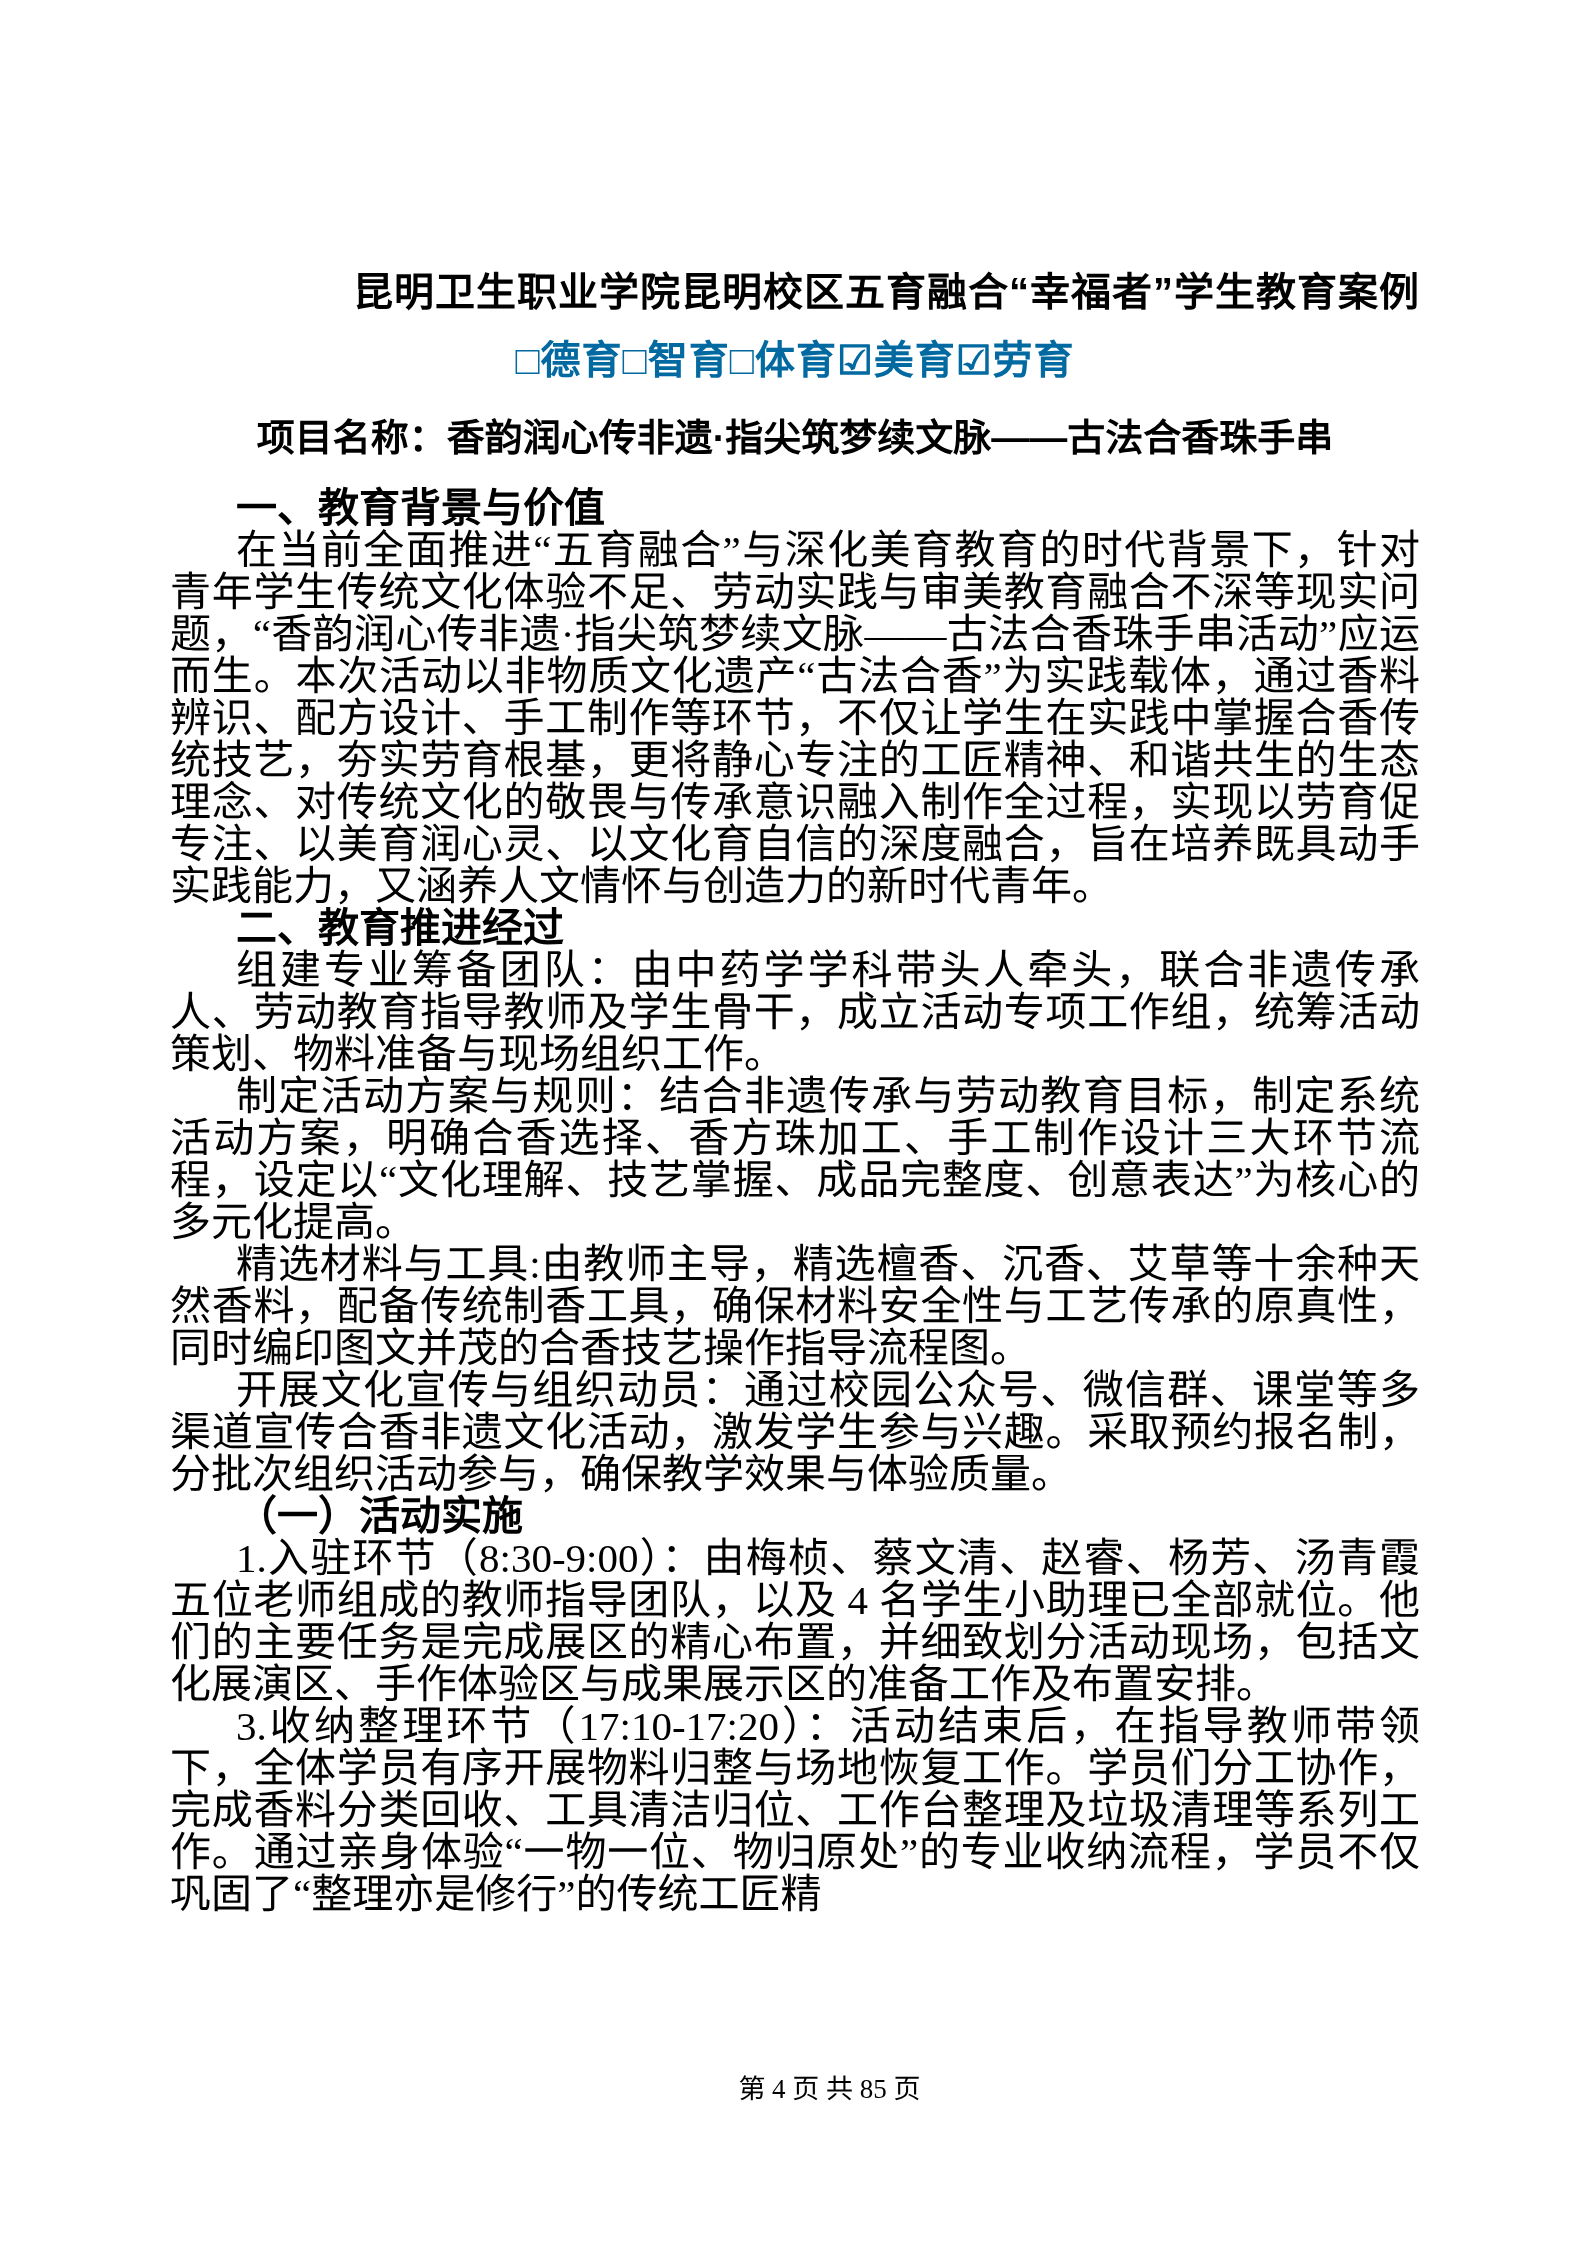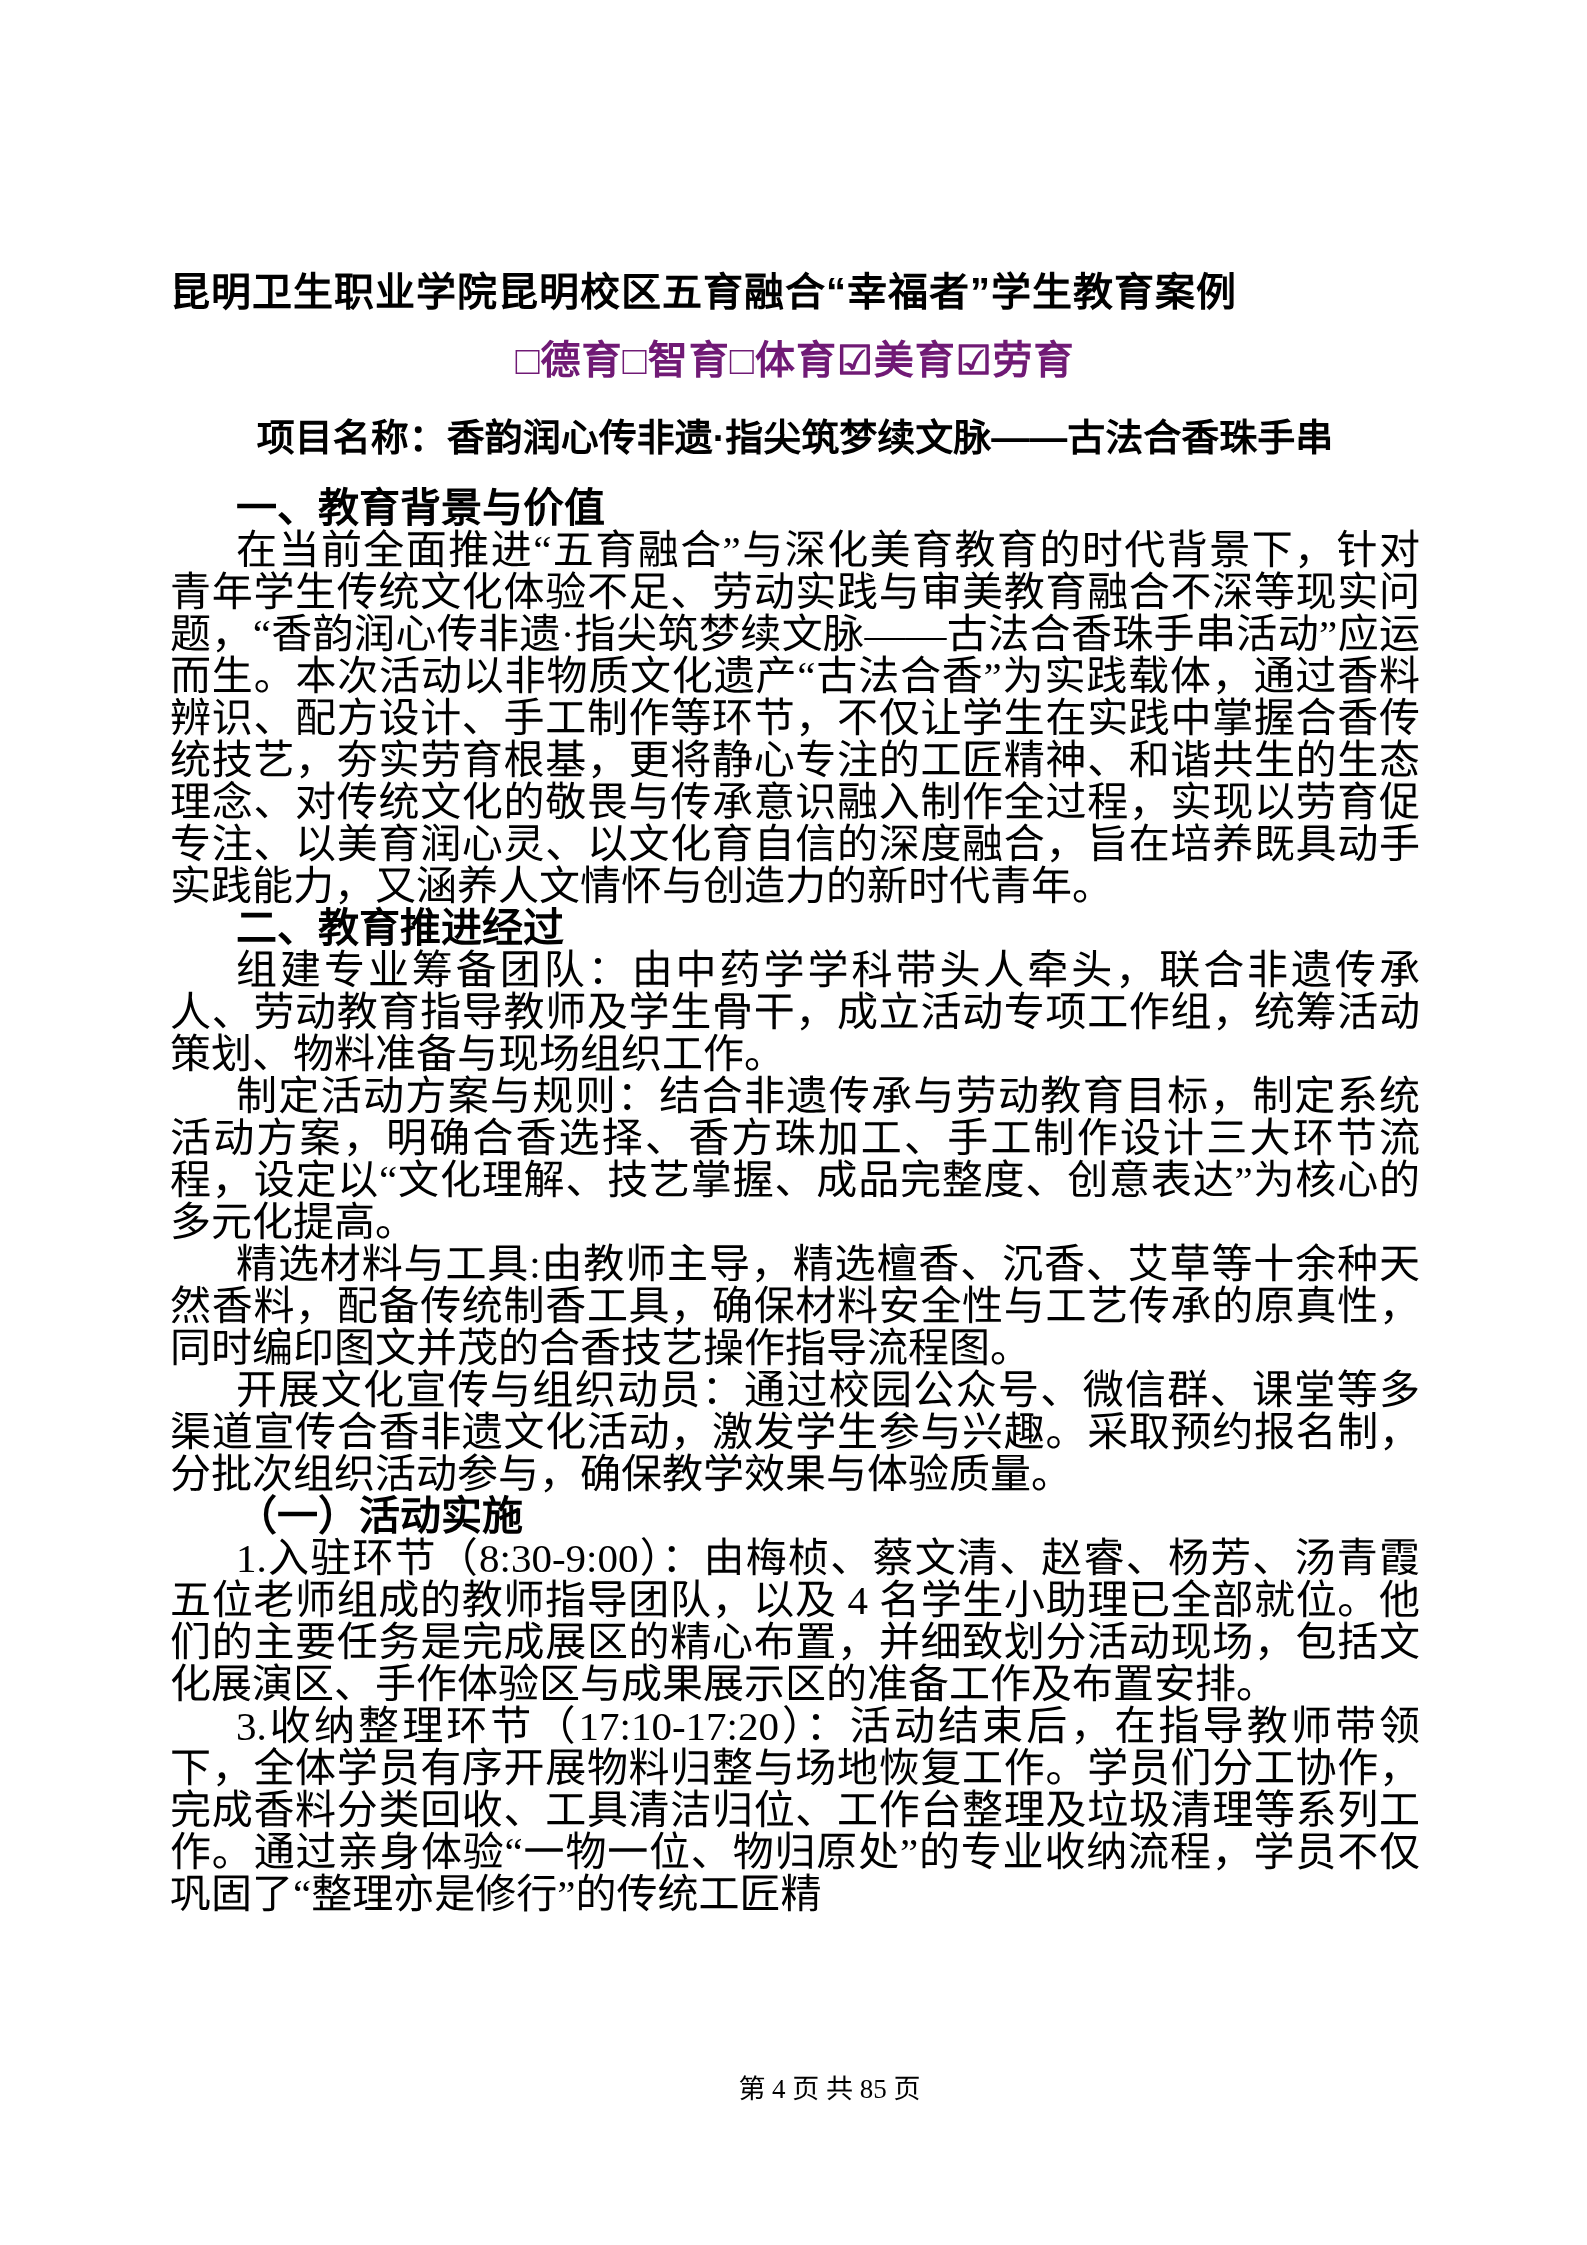--- a/index.html
+++ b/index.html
@@ -21,31 +21,31 @@
     left: 170px;
     top: 0;
     width: 1250px;
   }
   .doc-title {
     margin-top: 266px;
     font-family: "Liberation Sans", sans-serif;
     font-weight: bold;
     font-size: 40px;
     line-height: 52px;
-    text-align: left;
+    text-align: right;
     letter-spacing: 1px;
   }
   .category-line {
     margin-top: 16px;
     font-family: "Liberation Sans", sans-serif;
     font-weight: bold;
     font-size: 40px;
     line-height: 52px;
     text-align: center;
-    color: #701a75;
+    color: #0369a1;
     letter-spacing: 1px;
   }
   .project-heading {
     margin-top: 27px;
     font-family: "Liberation Sans", sans-serif;
     font-weight: bold;
     font-size: 38px;
     line-height: 50px;
     text-align: center;
   }

